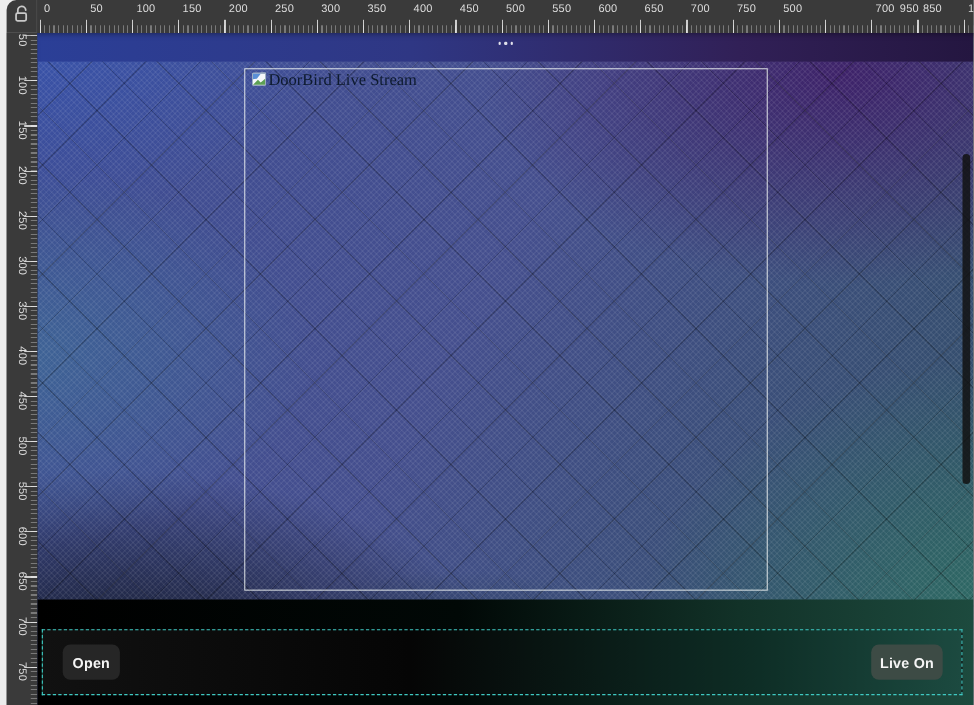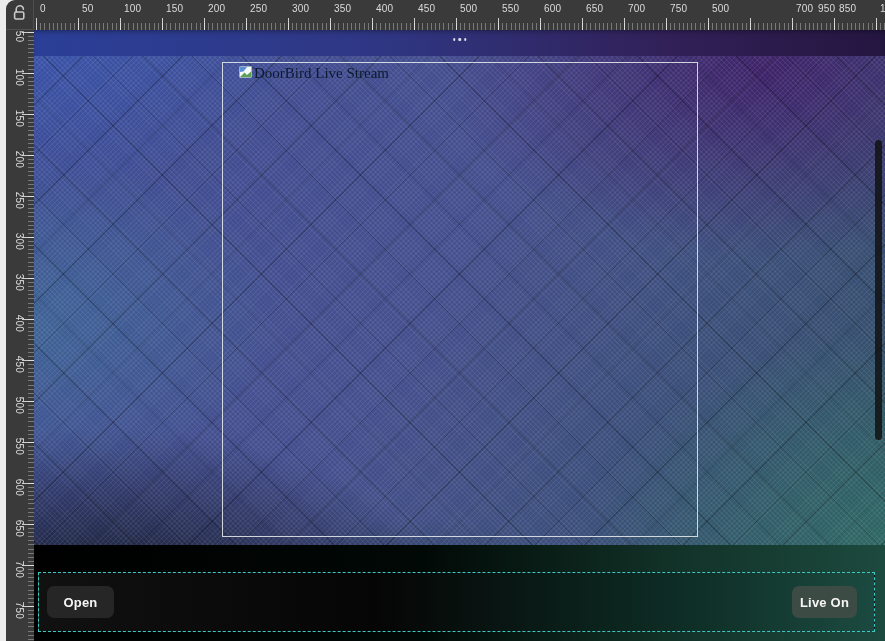--- a/index.html
+++ b/index.html
@@ -61,35 +61,35 @@
   .top-band { position:absolute; left:0; right:0; top:0; height:26px;
               background:linear-gradient(90deg,#2b3f97 0%,#2f3784 40%,#312057 75%,#241640 100%);
               box-shadow:0 4px 6px -4px rgba(0,0,0,.5) inset; }
   .dots { position:absolute; top:8px; left:50%; transform:translateX(-50%);
           display:flex; gap:3px; cursor:pointer; }
   .dots i { width:2.5px; height:2.5px; border-radius:50%;
             background:rgba(255,255,255,.85); display:block; }
 
   .frame { position:absolute; left:188px; top:32px; width:476px; height:475px;
            border:1px solid rgba(235,240,240,.85); }
-  .broken { position:absolute; left:16px; top:2px; display:flex; align-items:flex-start; }
+  .broken { position:absolute; left:6px; top:2px; display:flex; align-items:flex-start; }
   .broken .alt { font-family:"Liberation Serif", serif; font-size:15px;
                  color:#0d1a2e; line-height:16px; }
 
   .footer-zone { position:absolute; left:0; right:0; top:515px; bottom:0;
                  background:linear-gradient(90deg,#000 0%,#010806 45%,#123228 75%,#1d4a3e 100%); }
   .section-bar { position:absolute; left:4px; top:542px; width:837px; height:60px;
                  border:1px dashed #3fc9c2;
                  background:linear-gradient(90deg,#111 0%,#050505 40%,#0e2e26 78%,#1c4a40 100%);
                  display:flex; align-items:center; }
   .btn { height:32px; border:none; border-radius:7px; color:#f5f5f5;
          font-family:"Liberation Sans", sans-serif; font-size:13px; font-weight:600;
          letter-spacing:.2px; cursor:pointer; display:flex; align-items:center;
          justify-content:center; }
-  .btn-open  { width:67px; margin-left:8px; background:#262626; }
+  .btn-open  { width:52px; margin-left:18px; background:#262626; }
   .btn-light { width:65px; margin-left:auto; margin-right:17px; background:#3d4b45; }
 
   .vscroll { position:absolute; right:3px; top:110px; width:7px; height:300px;
              border-radius:4px; background:rgba(18,18,18,.85); }
 </style>
 </head>
 <body>
 
 <div class="editor">
 

